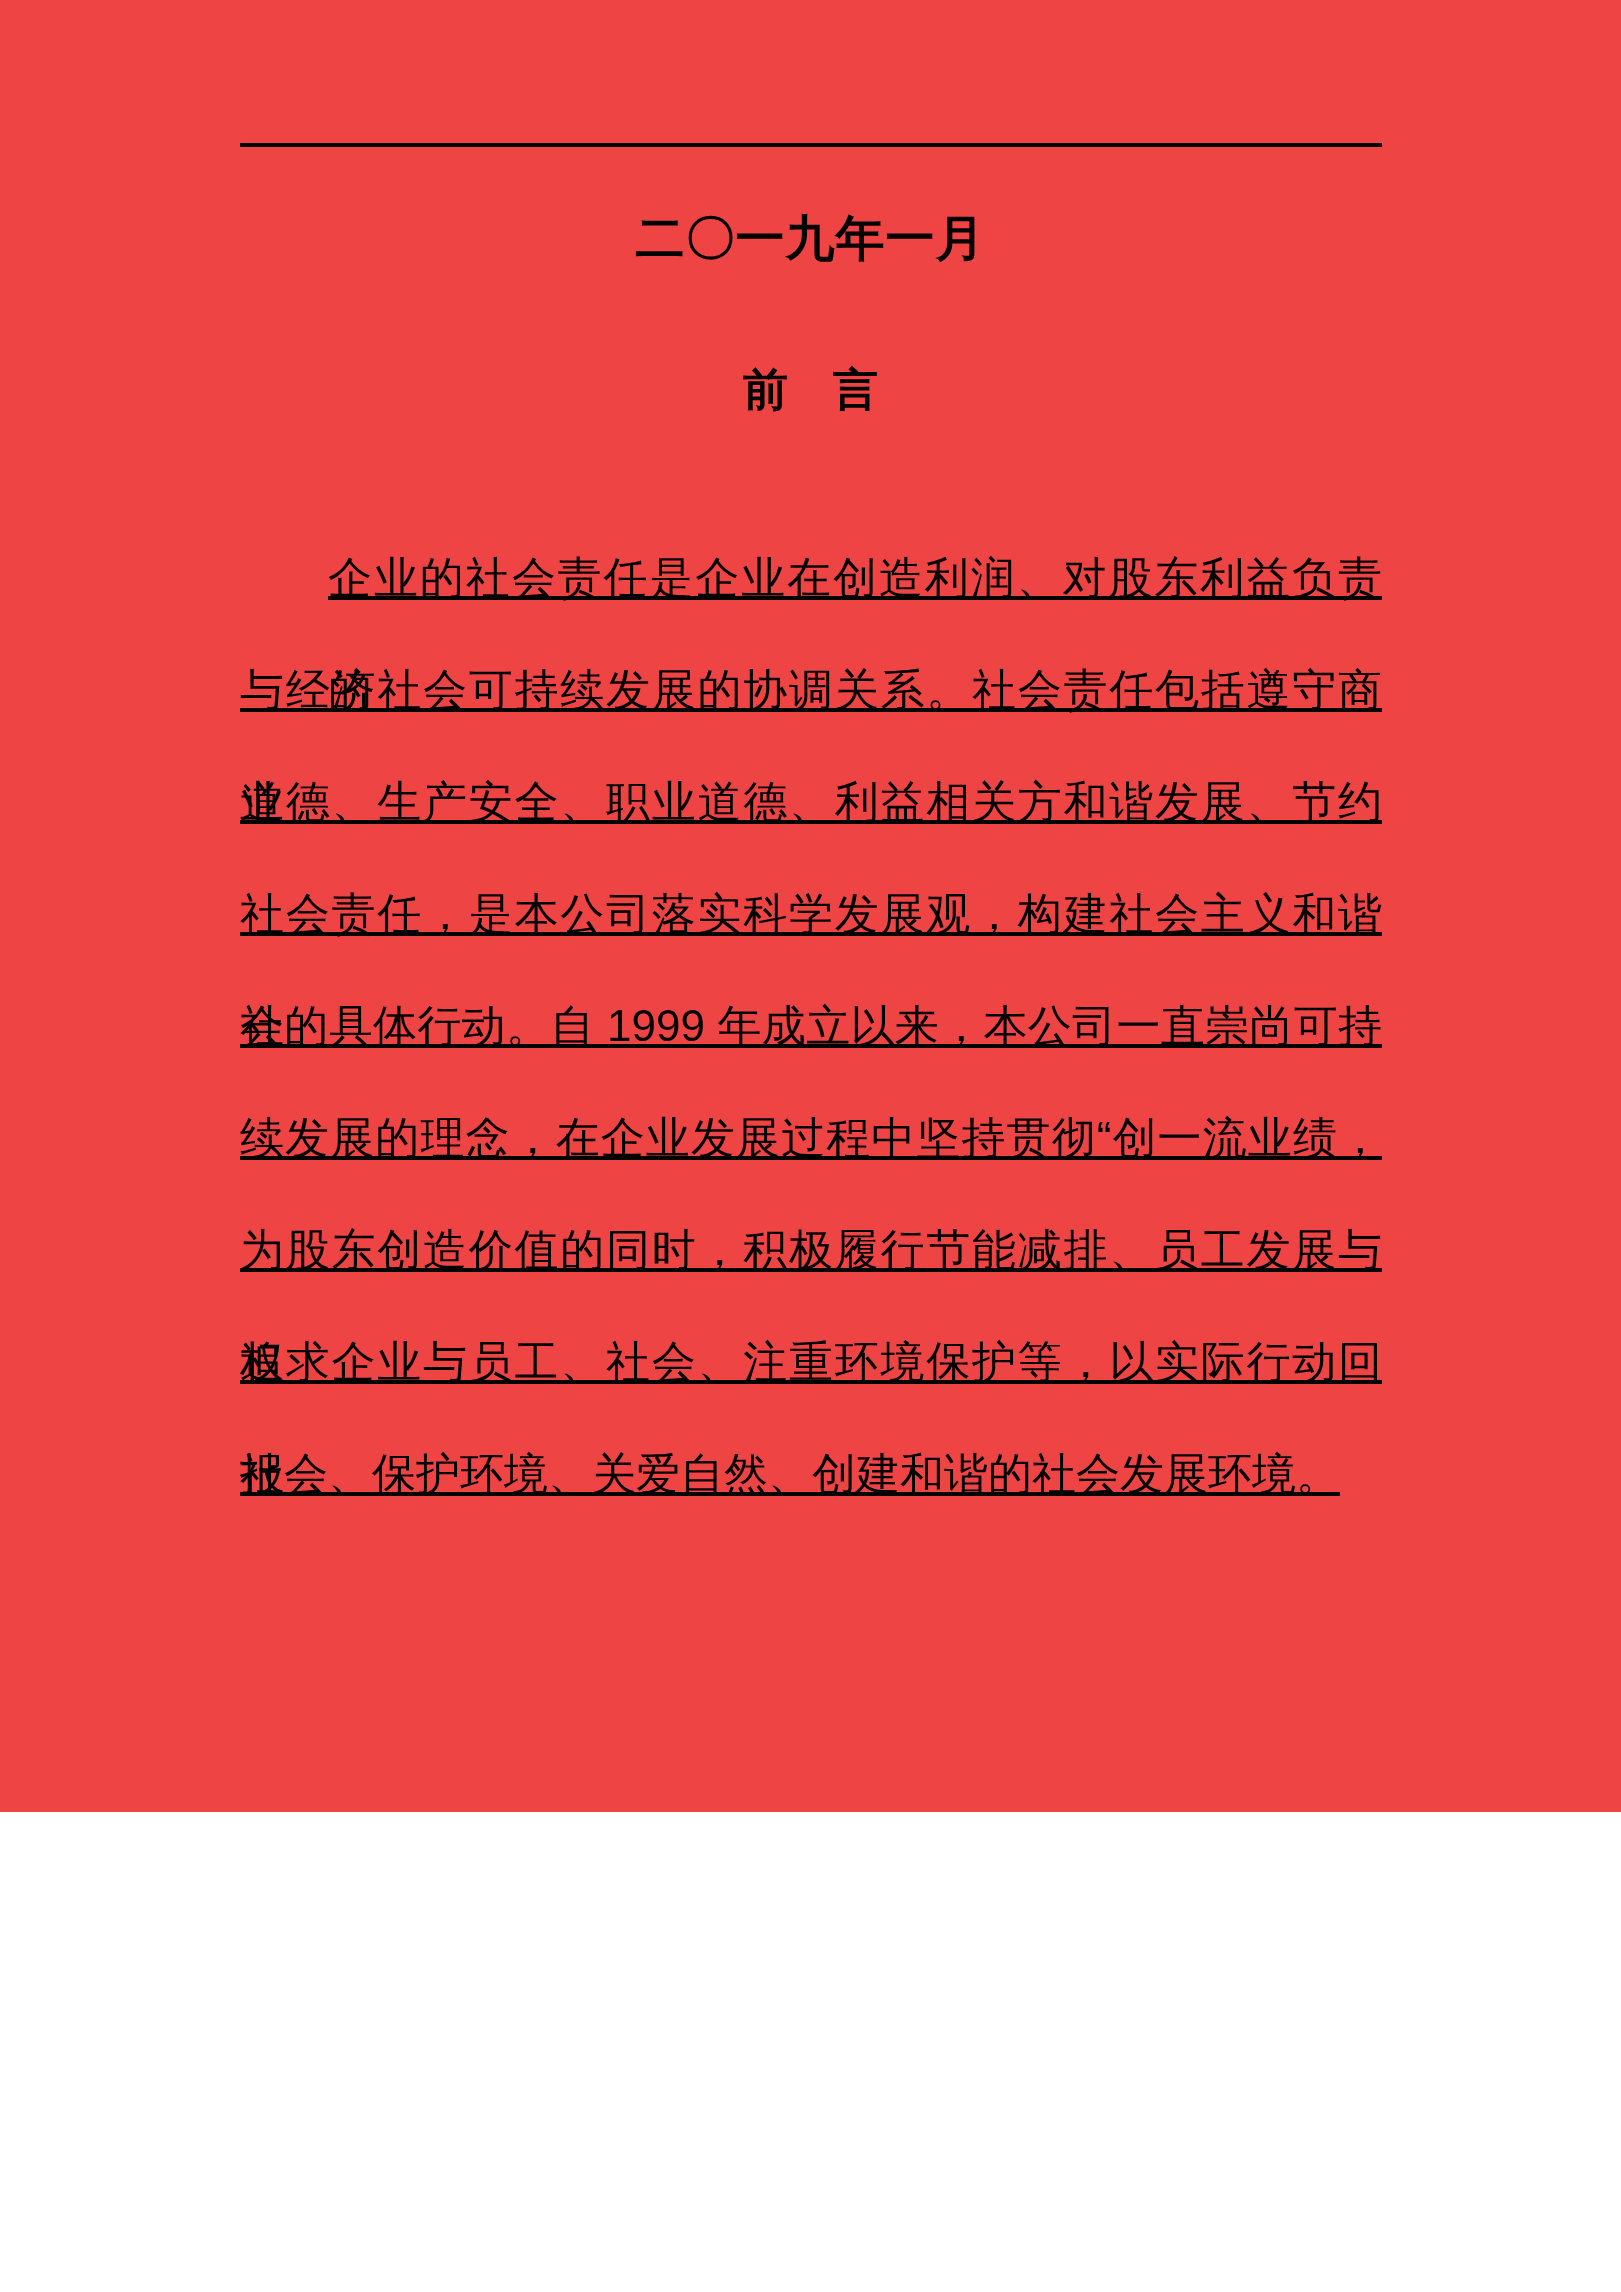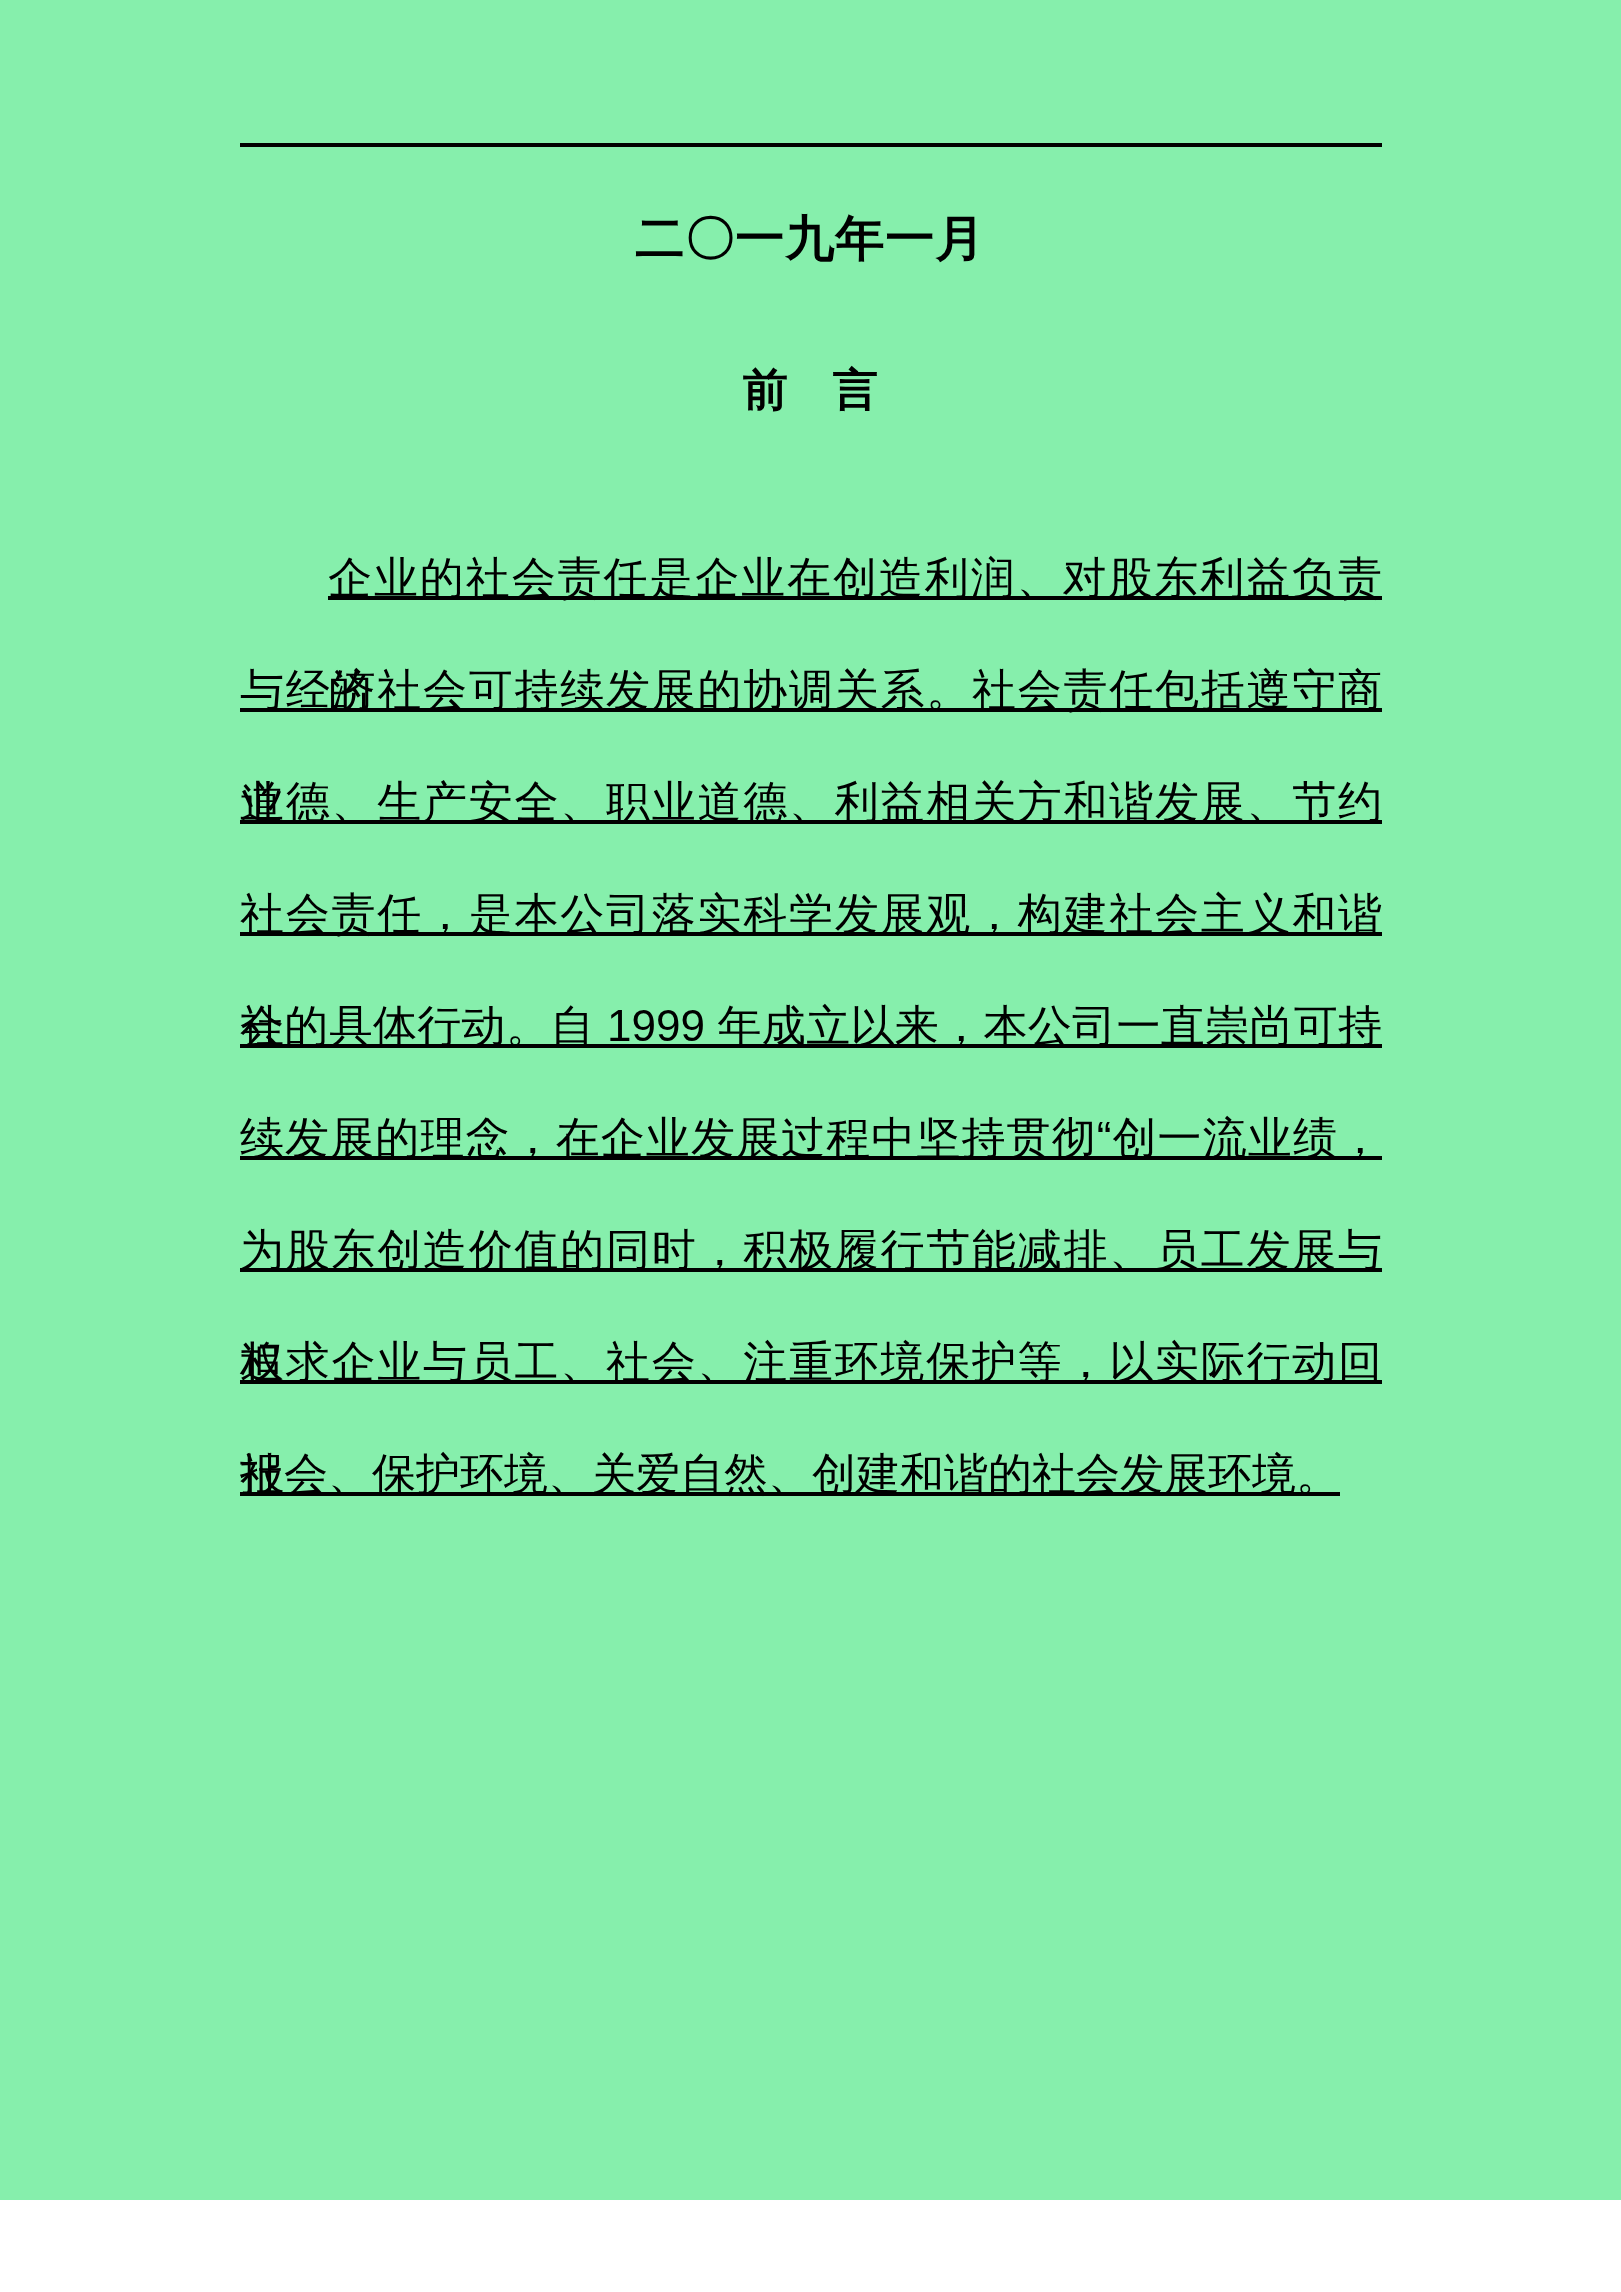--- a/index.html
+++ b/index.html
@@ -3,22 +3,22 @@
 <meta charset="utf-8">
 <style>
   html, body {
     margin: 0;
     padding: 0;
     background: #ffffff;
   }
   .page {
     position: relative;
     width: 1621px;
-    height: 2200px;
-    background: #86efac;
+    height: 1812px;
+    background: #ef4444;
     color: #000000;
     font-family: "Liberation Sans", sans-serif;
     overflow: hidden;
   }
   .header-rule {
     position: absolute;
     left: 240px;
     top: 143px;
     width: 1142px;
     height: 3.9px;

